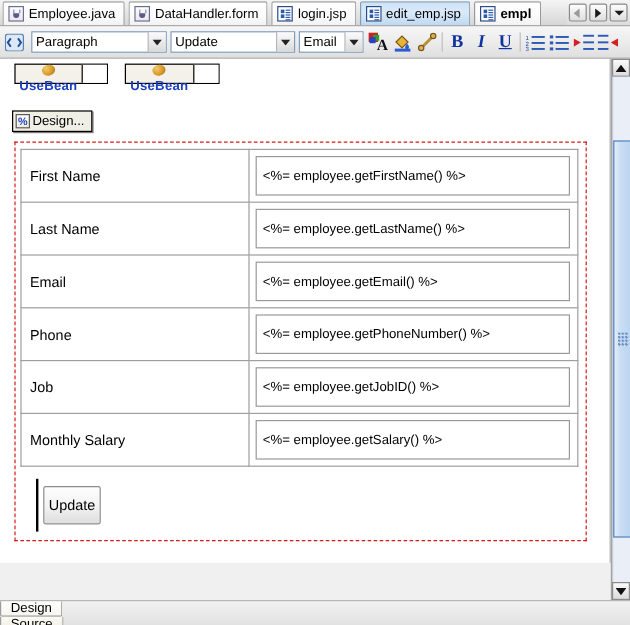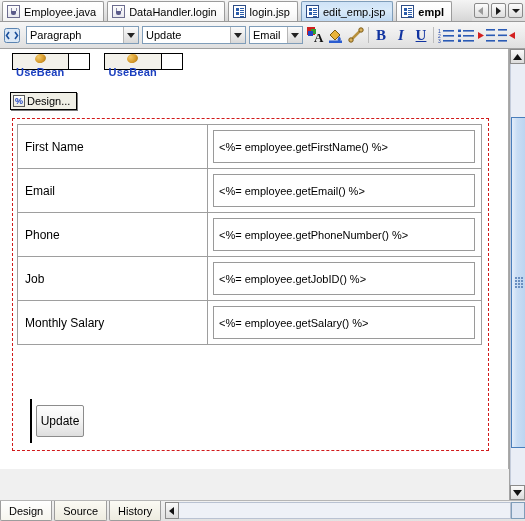--- a/index.html
+++ b/index.html
@@ -420,20 +420,21 @@
   .bottombar {
     position: absolute;
     left: 0; top: 500px;
     width: 525px; height: 21px;
     background: linear-gradient(to bottom,#f1f1f1,#e2e2e2);
     border-top: 1px solid #b6b6b6;
     box-sizing: border-box;
     display: flex;
     align-items: flex-start;
     overflow: hidden;
+    flex-direction: column;
   }
   .btab {
     height: 20px;
     padding: 0 8px;
     display: flex;
     align-items: center;
     font-size: 11px;
     background: linear-gradient(to bottom,#fbfaf4,#eeece0);
     border: 1px solid #9d9d9d;
     border-top: none;
@@ -476,21 +477,21 @@
 
 <div id="app">
 
   <div class="tabstrip">
     <div class="etab">
       <span class="ico-java"></span>
       <span>Employee.java</span>
     </div>
     <div class="etab">
       <span class="ico-java"></span>
-      <span>DataHandler.login</span>
+      <span>DataHandler.form</span>
     </div>
     <div class="etab">
       <span class="ico-jsp"></span>
       <span>login.jsp</span>
     </div>
     <div class="etab active">
       <span class="ico-jsp"></span>
       <span>edit_emp.jsp</span>
     </div>
     <div class="etab clipped">
@@ -670,20 +671,26 @@
       </div>
 
       <div class="form-region"></div>
 
       <table class="form-table">
         <tbody>
           <tr>
             <td class="lbl-cell">First Name</td>
             <td class="inp-cell">
               <div class="jsp-input">&lt;%= employee.getFirstName() %&gt;</div>
+            </td>
+          </tr>
+          <tr>
+            <td class="lbl-cell">Last Name</td>
+            <td class="inp-cell">
+              <div class="jsp-input">&lt;%= employee.getLastName() %&gt;</div>
             </td>
           </tr>
           <tr>
             <td class="lbl-cell">Email</td>
             <td class="inp-cell">
               <div class="jsp-input">&lt;%= employee.getEmail() %&gt;</div>
             </td>
           </tr>
           <tr>
             <td class="lbl-cell">Phone</td>

